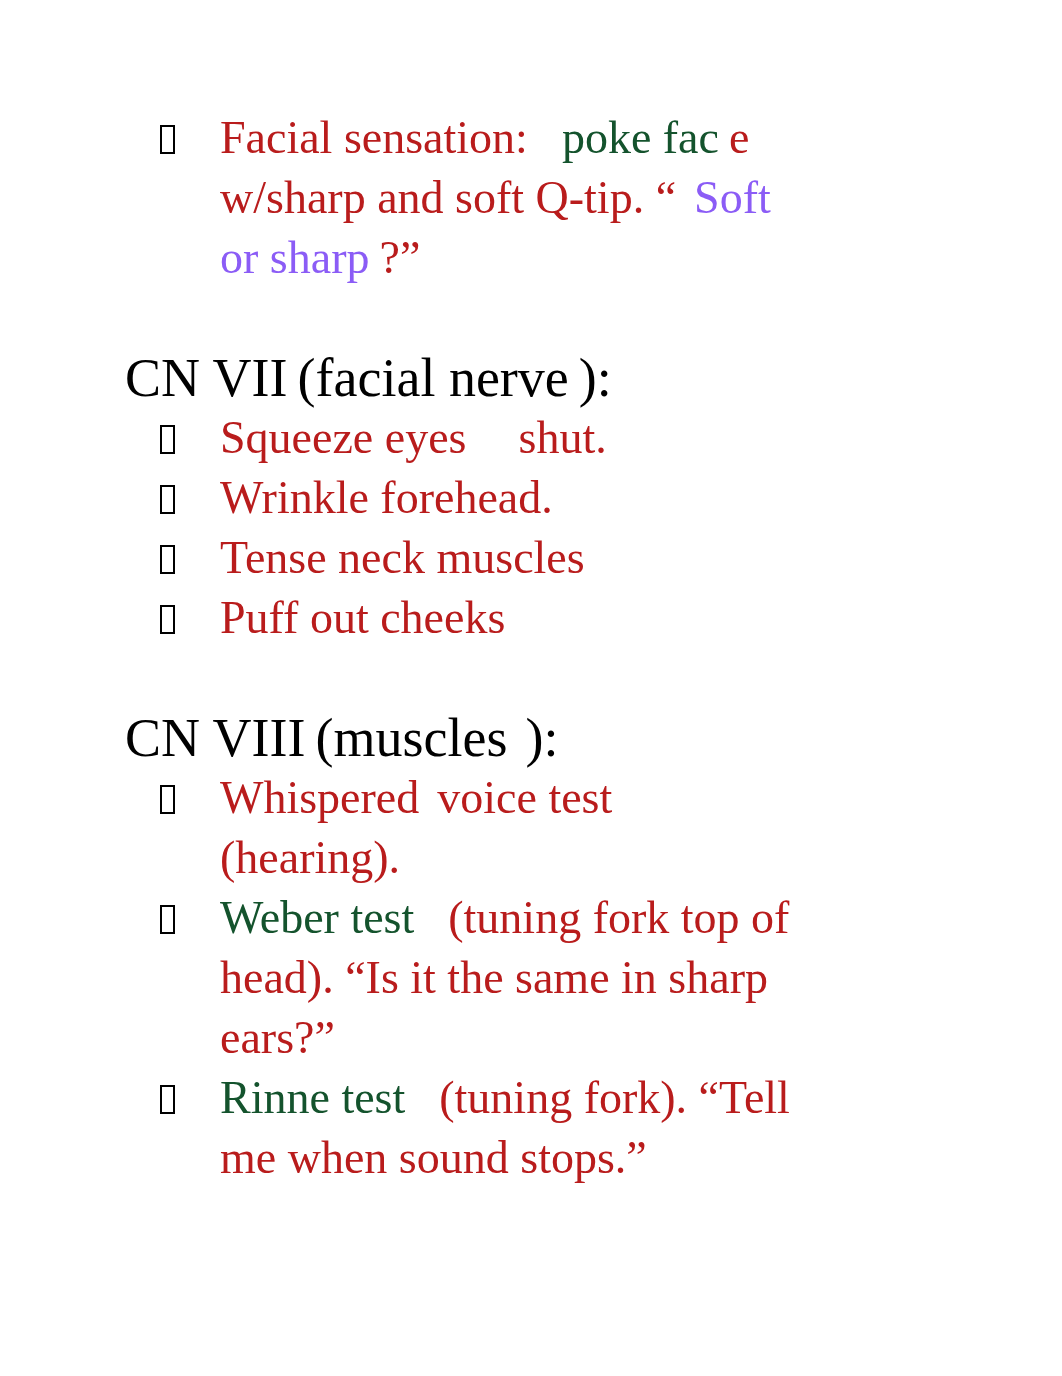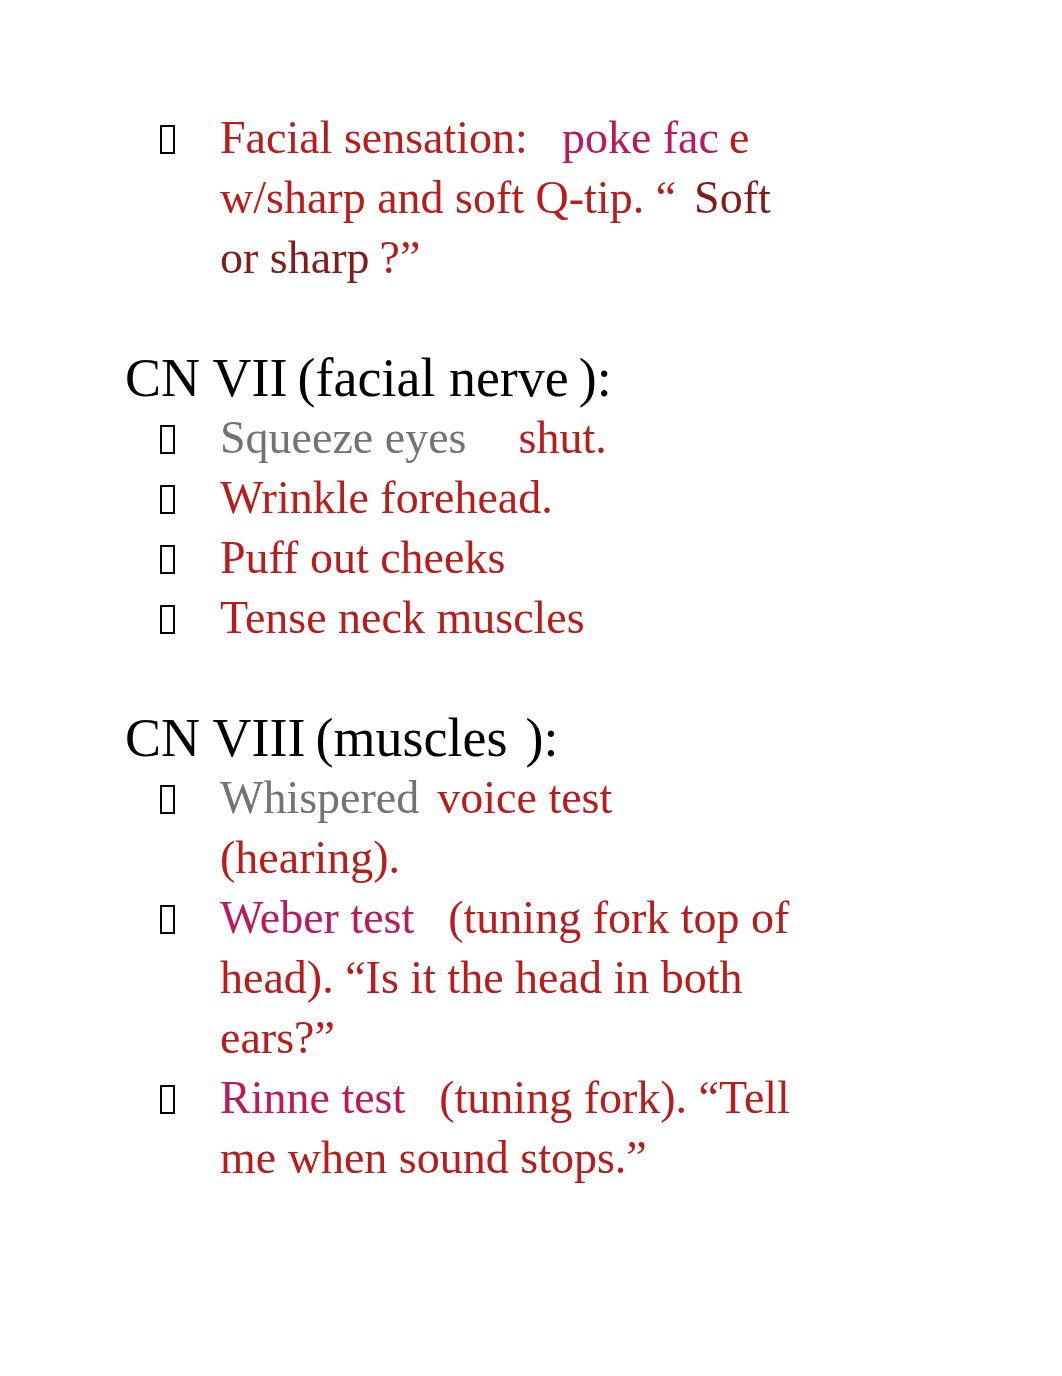--- a/index.html
+++ b/index.html
@@ -70,23 +70,23 @@
     margin-right: 13px;
   }
 
   .gap-sm { display: inline-block; width: 18px; }
   .gap-md { display: inline-block; width: 34px; }
   .gap-lg { display: inline-block; width: 52px; }
   .gap-xs { display: inline-block; width: 10px; }
 
   .spacer-line { height: 60px; }
 
-  .c-purple { color: #be185d; }
-  .c-green  { color: #7f1d1d; }
-  .c-blue   { color: #737373; }
+  .c-purple { color: #14532d; }
+  .c-green  { color: #8b5cf6; }
+  .c-blue   { color: #b91c1c; }
   .c-black  { color: #b91c1c; }
 </style>
 </head>
 <body>
 
 <div id="slide">
   <div class="content">
 
     <div class="bullet-block">
       <span class="bullet-glyph"><span class="tofu"></span></span><span class="c-black">Facial sensation:</span><span class="gap-md"></span><span class="c-purple">poke fac</span><span class="gap-xs"></span><span class="c-black">e</span><br><span class="c-black">w/sharp and soft Q-tip. “</span><span class="gap-sm"></span><span class="c-green">Soft</span><br><span class="c-green">or sharp</span><span class="gap-xs"></span><span class="c-black">?”</span>
@@ -100,39 +100,39 @@
 
     <div class="bullet-block">
       <span class="bullet-glyph"><span class="tofu"></span></span><span class="c-blue">Squeeze eyes</span><span class="gap-lg"></span><span class="c-black">shut.</span>
     </div>
 
     <div class="bullet-block">
       <span class="bullet-glyph"><span class="tofu"></span></span><span class="c-black">Wrinkle forehead.</span>
     </div>
 
     <div class="bullet-block">
-      <span class="bullet-glyph"><span class="tofu"></span></span><span class="c-black">Puff out cheeks</span>
+      <span class="bullet-glyph"><span class="tofu"></span></span><span class="c-black">Tense neck muscles</span>
     </div>
 
     <div class="bullet-block">
-      <span class="bullet-glyph"><span class="tofu"></span></span><span class="c-black">Tense neck muscles</span>
+      <span class="bullet-glyph"><span class="tofu"></span></span><span class="c-black">Puff out cheeks</span>
     </div>
 
     <div class="spacer-line"></div>
 
     <div class="heading-block">
       <span>CN VIII</span><span class="gap-xs"></span><span>(muscles</span><span class="gap-sm"></span><span>):</span>
     </div>
 
     <div class="bullet-block">
       <span class="bullet-glyph"><span class="tofu"></span></span><span class="c-blue">Whispered</span><span class="gap-sm"></span><span class="c-black">voice test</span><br><span class="c-black">(hearing).</span>
     </div>
 
     <div class="bullet-block">
-      <span class="bullet-glyph"><span class="tofu"></span></span><span class="c-purple">Weber test</span><span class="gap-md"></span><span class="c-black">(tuning fork top of</span><br><span class="c-black">head). “Is it the head in both</span><br><span class="c-black">ears?”</span>
+      <span class="bullet-glyph"><span class="tofu"></span></span><span class="c-purple">Weber test</span><span class="gap-md"></span><span class="c-black">(tuning fork top of</span><br><span class="c-black">head). “Is it the same in sharp</span><br><span class="c-black">ears?”</span>
     </div>
 
     <div class="bullet-block">
       <span class="bullet-glyph"><span class="tofu"></span></span><span class="c-purple">Rinne test</span><span class="gap-md"></span><span class="c-black">(tuning fork). “Tell</span><br><span class="c-black">me when sound stops.”</span>
     </div>
 
   </div>
 </div>
 
 </body></html>

